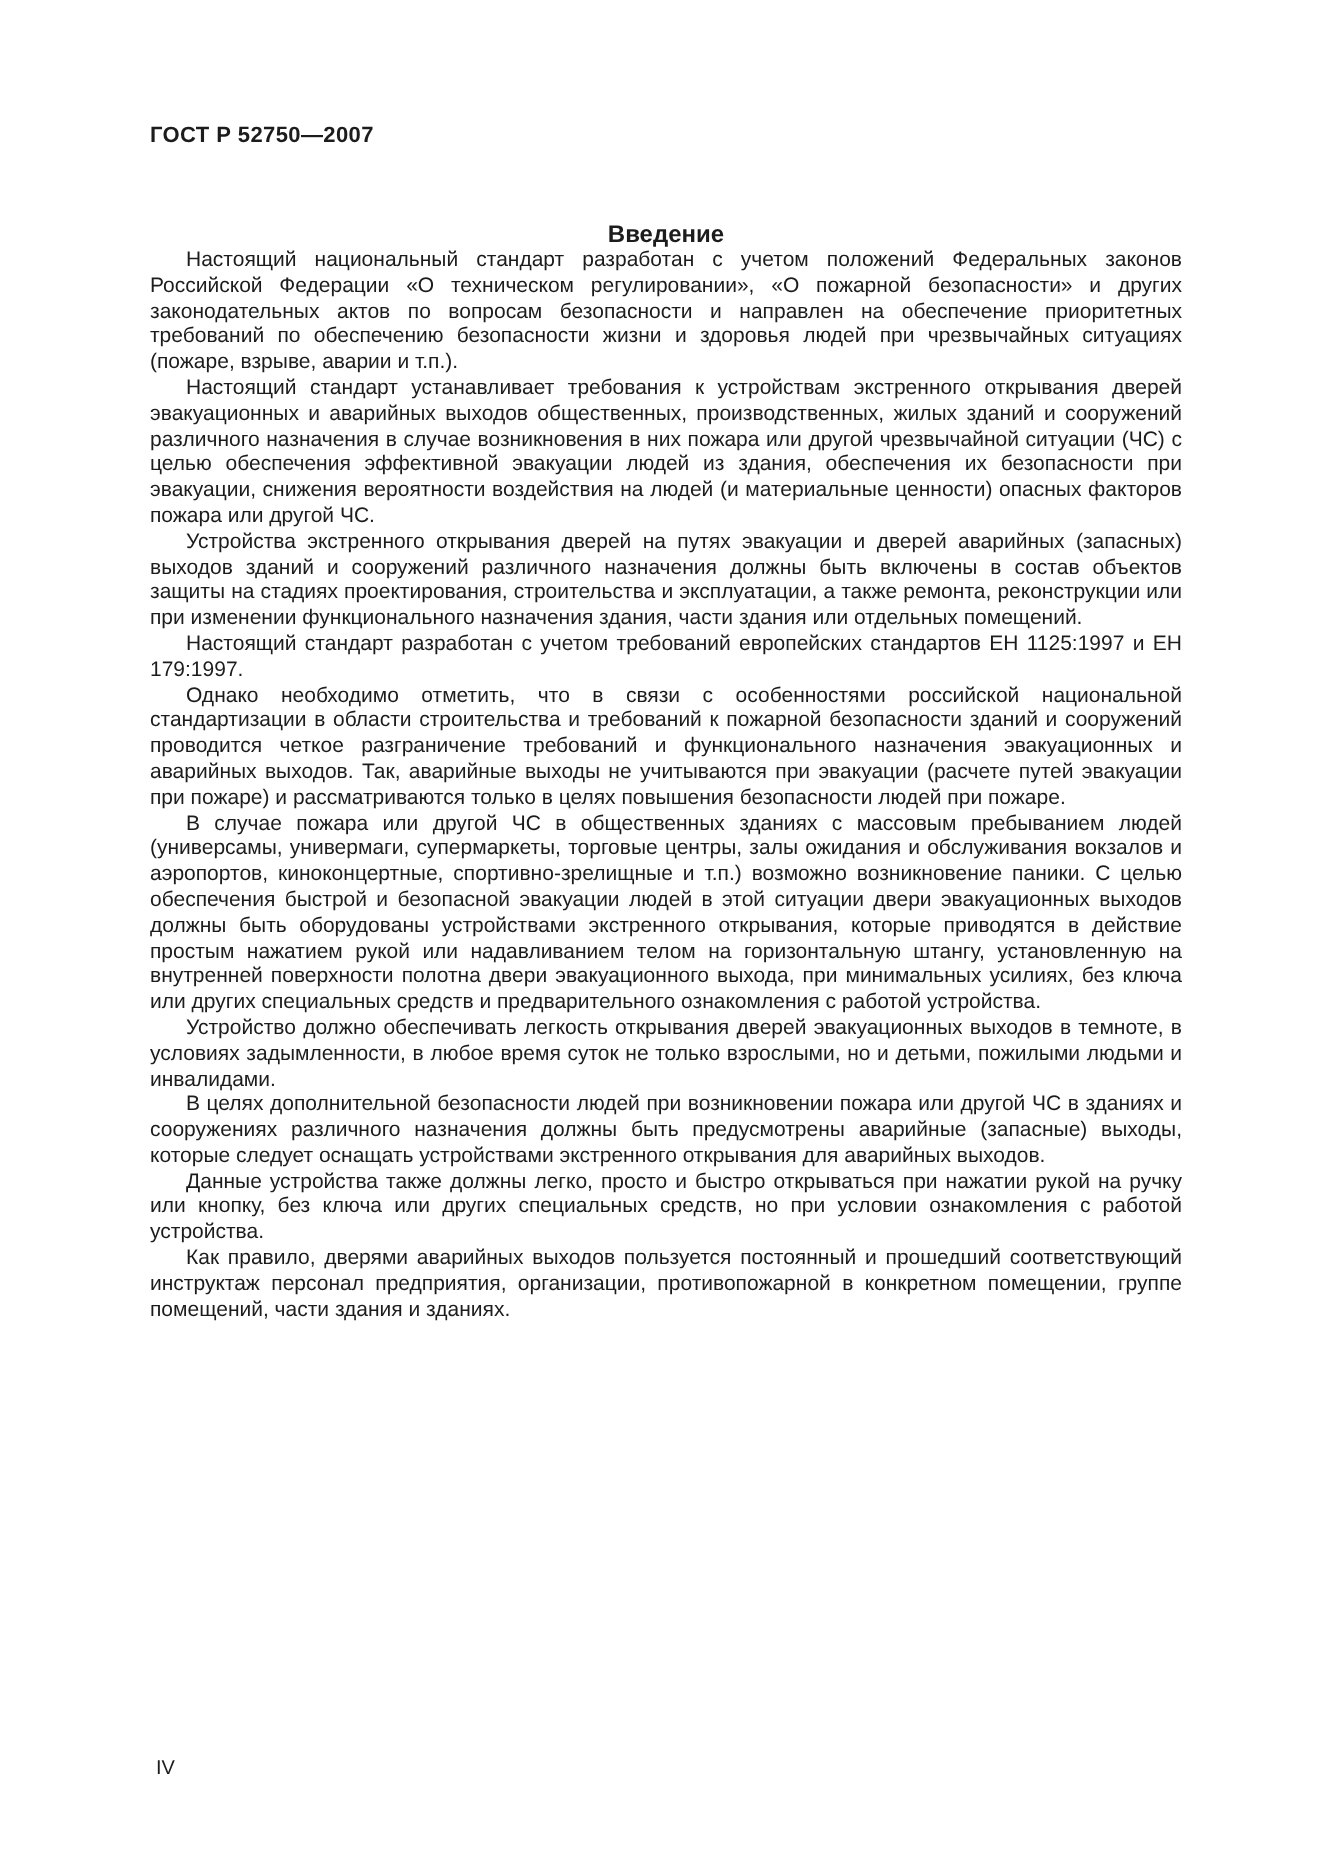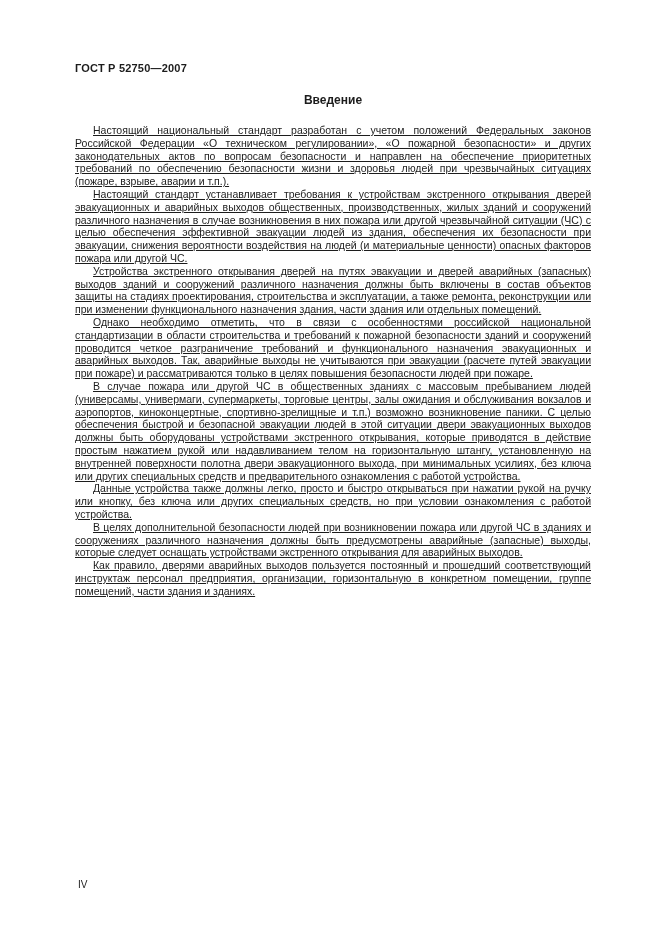--- a/index.html
+++ b/index.html
@@ -20,61 +20,62 @@
     position: absolute;
     left: 75px;
     top: 62px;
     font-size: 11px;
     font-weight: bold;
     letter-spacing: 0.2px;
   }
   .doc-title {
     position: absolute;
     left: 75px;
-    top: 93px;
+    top: 110px;
     width: 516px;
     text-align: center;
     font-size: 12px;
     font-weight: bold;
   }
   .doc-body {
     position: absolute;
     left: 75px;
     top: 124px;
     width: 516px;
     text-align: justify;
     font-size: 10.5px;
     line-height: 12.8px;
   }
   .doc-body p {
     margin: 0;
     padding: 0;
     text-indent: 18px;
-    text-decoration: underline;
   }
   .page-number {
     position: absolute;
     left: 78px;
     top: 879px;
     font-size: 10px;
   }
 </style>
 </head>
 <body>
 
 <div class="page">
   <div class="doc-header">ГОСТ Р 52750—2007</div>
 
   <div class="doc-title">Введение</div>
 
   <div class="doc-body">
     <p>Настоящий национальный стандарт разработан с учетом положений Федеральных законов Российской Федерации «О техническом регулировании», «О пожарной безопасности» и других законодательных актов по вопросам безопасности и направлен на обеспечение приоритетных требований по обеспечению безопасности жизни и здоровья людей при чрезвычайных ситуациях (пожаре, взрыве, аварии и т.п.).</p>
     <p>Настоящий стандарт устанавливает требования к устройствам экстренного открывания дверей эвакуационных и аварийных выходов общественных, производственных, жилых зданий и сооружений различного назначения в случае возникновения в них пожара или другой чрезвычайной ситуации (ЧС) с целью обеспечения эффективной эвакуации людей из здания, обеспечения их безопасности при эвакуации, снижения вероятности воздействия на людей (и материальные ценности) опасных факторов пожара или другой ЧС.</p>
     <p>Устройства экстренного открывания дверей на путях эвакуации и дверей аварийных (запасных) выходов зданий и сооружений различного назначения должны быть включены в состав объектов защиты на стадиях проектирования, строительства и эксплуатации, а также ремонта, реконструкции или при изменении функционального назначения здания, части здания или отдельных помещений.</p>
+    <p>Настоящий стандарт разработан с учетом требований европейских стандартов ЕН 1125:1997 и ЕН 179:1997.</p>
     <p>Однако необходимо отметить, что в связи с особенностями российской национальной стандартизации в области строительства и требований к пожарной безопасности зданий и сооружений проводится четкое разграничение требований и функционального назначения эвакуационных и аварийных выходов. Так, аварийные выходы не учитываются при эвакуации (расчете путей эвакуации при пожаре) и рассматриваются только в целях повышения безопасности людей при пожаре.</p>
     <p>В случае пожара или другой ЧС в общественных зданиях с массовым пребыванием людей (универсамы, универмаги, супермаркеты, торговые центры, залы ожидания и обслуживания вокзалов и аэропортов, киноконцертные, спортивно-зрелищные и т.п.) возможно возникновение паники. С целью обеспечения быстрой и безопасной эвакуации людей в этой ситуации двери эвакуационных выходов должны быть оборудованы устройствами экстренного открывания, которые приводятся в действие простым нажатием рукой или надавливанием телом на горизонтальную штангу, установленную на внутренней поверхности полотна двери эвакуационного выхода, при минимальных усилиях, без ключа или других специальных средств и предварительного ознакомления с работой устройства.</p>
+    <p>Устройство должно обеспечивать легкость открывания дверей эвакуационных выходов в темноте, в условиях задымленности, в любое время суток не только взрослыми, но и детьми, пожилыми людьми и инвалидами.</p>
+    <p>В целях дополнительной безопасности людей при возникновении пожара или другой ЧС в зданиях и сооружениях различного назначения должны быть предусмотрены аварийные (запасные) выходы, которые следует оснащать устройствами экстренного открывания для аварийных выходов.</p>
     <p>Данные устройства также должны легко, просто и быстро открываться при нажатии рукой на ручку или кнопку, без ключа или других специальных средств, но при условии ознакомления с работой устройства.</p>
-    <p>В целях дополнительной безопасности людей при возникновении пожара или другой ЧС в зданиях и сооружениях различного назначения должны быть предусмотрены аварийные (запасные) выходы, которые следует оснащать устройствами экстренного открывания для аварийных выходов.</p>
-    <p>Как правило, дверями аварийных выходов пользуется постоянный и прошедший соответствующий инструктаж персонал предприятия, организации, горизонтальную в конкретном помещении, группе помещений, части здания и зданиях.</p>
+    <p>Как правило, дверями аварийных выходов пользуется постоянный и прошедший соответствующий инструктаж персонал предприятия, организации, противопожарной в конкретном помещении, группе помещений, части здания и зданиях.</p>
   </div>
 
   <div class="page-number">IV</div>
 </div>
 
 </body></html>

